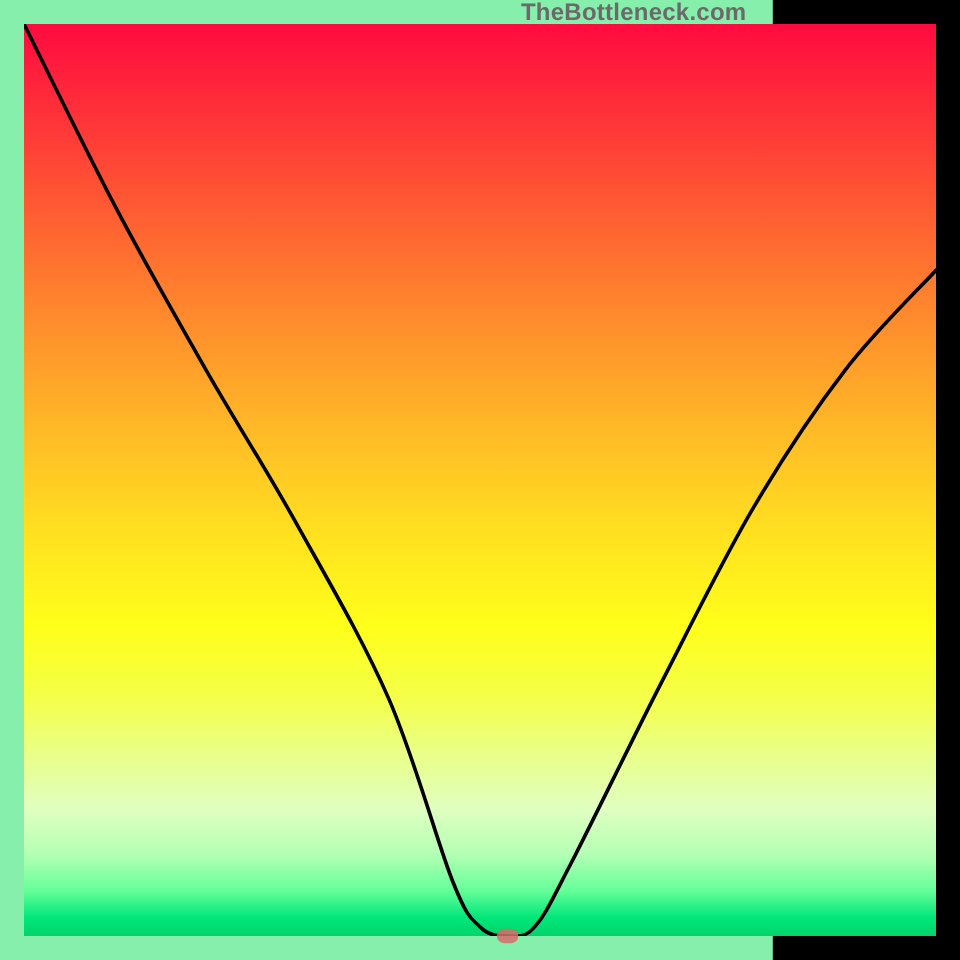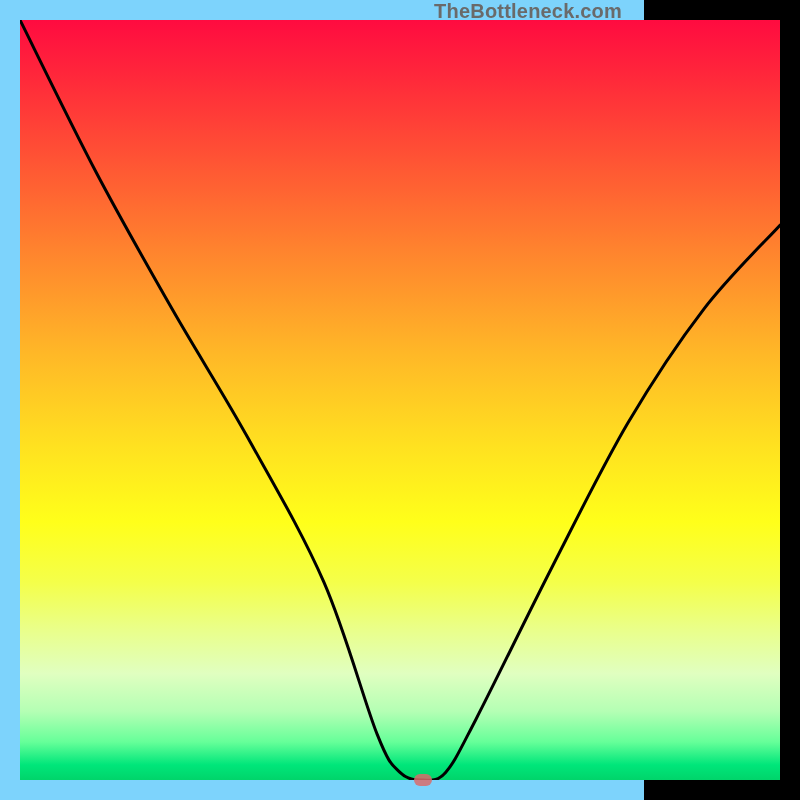--- a/index.html
+++ b/index.html
@@ -1,21 +1,21 @@
 <!DOCTYPE html>
 <html><head>
 <meta charset="utf-8">
 <style>
   * { margin: 0; padding: 0; box-sizing: border-box; }
   html, body { width: 800px; height: 800px; overflow: hidden; background: #000; }
   .frame {
     position: relative;
     width: 644px;
     height: 800px;
-    background: #7dd3fc;
+    background: #86efac;
   }
   .plot-area {
     position: absolute;
     left: 20px;
     top: 20px;
     width: 760px;
     height: 760px;
     background: linear-gradient(to bottom,
       #ff0b40 0%,
       #ff2a3a 8%,

